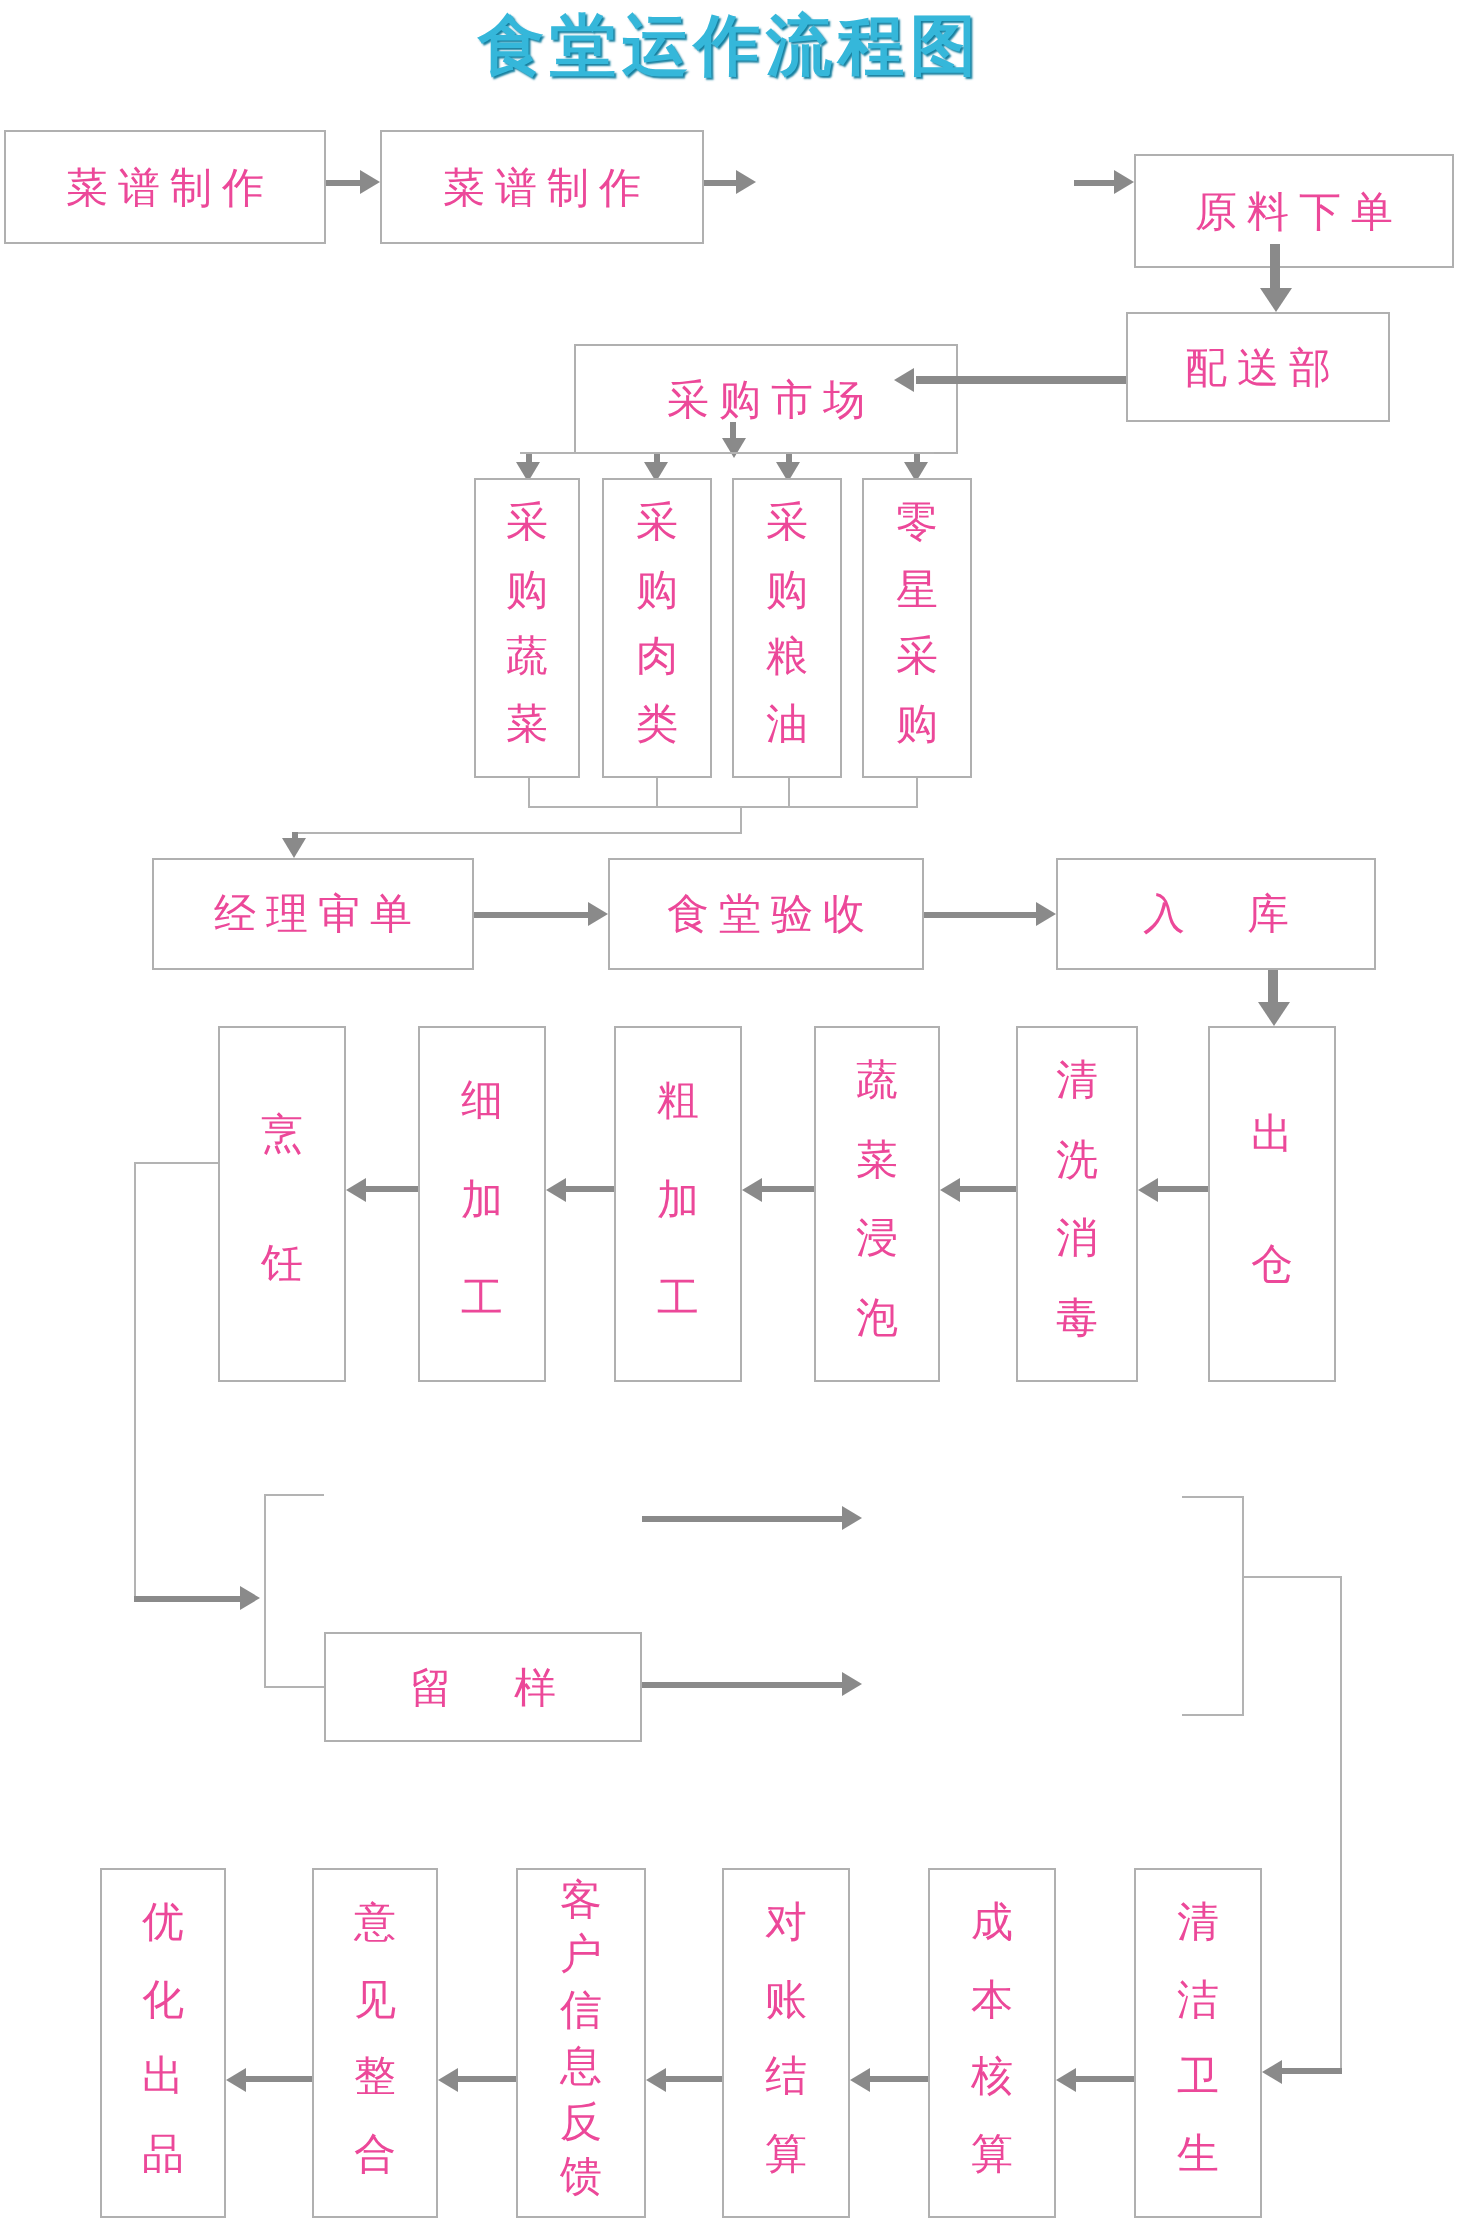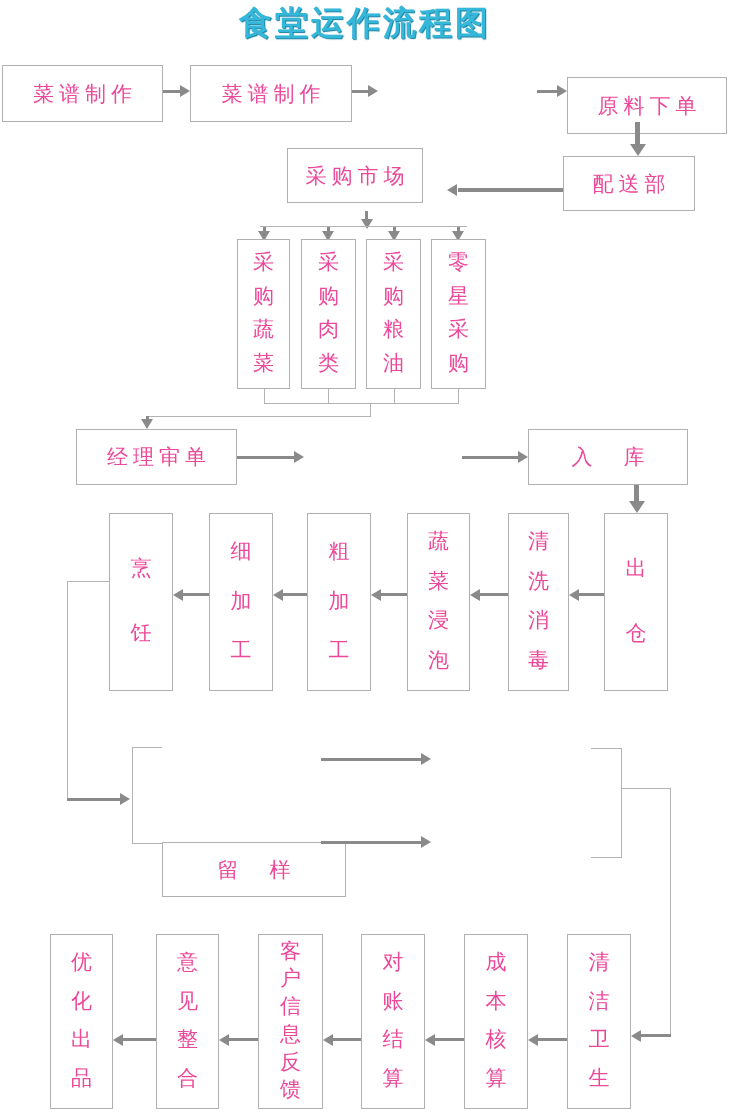--- a/index.html
+++ b/index.html
@@ -45,21 +45,21 @@
   <div class="ah r" style="left:368px;top:85px"></div>
   <div class="sh" style="left:537px;top:90px;width:21px;height:3px"></div>
   <div class="ah r" style="left:557px;top:85px"></div>
 
   <div class="sh" style="left:635px;top:122px;width:5px;height:24px"></div>
   <div class="ah d big" style="left:630px;top:144px"></div>
 
   <div class="box h" style="left:563px;top:156px;width:132px;height:55px">
       <span class="lbl">配送部</span>
     </div>
-  <div class="box h" style="left:287px;top:148px;width:136px;height:55px">
+  <div class="box h" style="left:287px;top:172px;width:192px;height:55px">
       <span class="lbl">采购市场</span>
     </div>
 
   <div class="sh" style="left:458px;top:188px;width:105px;height:4px"></div>
   <div class="ah l" style="left:447px;top:184px"></div>
 
   <div class="sh" style="left:365px;top:211px;width:3px;height:10px"></div>
   <div class="ah d" style="left:361px;top:219px"></div>
   <div class="ln" style="left:260px;top:226px;width:207px;height:1px"></div>
   <div class="sh" style="left:263px;top:227px;width:3px;height:6px"></div>
@@ -110,20 +110,23 @@
   <div class="ln" style="left:458px;top:389px;width:1px;height:14px"></div>
   <div class="ln" style="left:264px;top:403px;width:195px;height:1px"></div>
   <div class="ln" style="left:370px;top:403px;width:1px;height:14px"></div>
   <div class="ln" style="left:147px;top:416px;width:224px;height:1px"></div>
   <div class="sh" style="left:146px;top:416px;width:3px;height:5px"></div>
   <div class="ah d" style="left:141px;top:419px"></div>
 
   <div class="box h" style="left:76px;top:429px;width:161px;height:56px">
       <span class="lbl">经理审单</span>
     </div>
+  <div class="box h" style="left:304px;top:429px;width:158px;height:56px">
+      <span class="lbl">食堂验收</span>
+    </div>
   <div class="box h" style="left:528px;top:429px;width:160px;height:56px">
       <span class="lbl">入　库</span>
     </div>
 
   <div class="sh" style="left:237px;top:456px;width:58px;height:3px"></div>
   <div class="ah r" style="left:294px;top:451px"></div>
   <div class="sh" style="left:462px;top:456px;width:57px;height:3px"></div>
   <div class="ah r" style="left:518px;top:451px"></div>
 
   <div class="sh" style="left:634px;top:485px;width:5px;height:18px"></div>
@@ -184,21 +187,21 @@
   <div class="sh" style="left:579px;top:593px;width:25px;height:3px"></div>
 
   <div class="ln" style="left:67px;top:581px;width:42px;height:1px"></div>
   <div class="ln" style="left:67px;top:581px;width:1px;height:219px"></div>
   <div class="sh" style="left:67px;top:798px;width:53px;height:3px"></div>
   <div class="ah r" style="left:120px;top:793px"></div>
   <div class="ln" style="left:132px;top:747px;width:1px;height:97px"></div>
   <div class="ln" style="left:132px;top:747px;width:30px;height:1px"></div>
   <div class="ln" style="left:132px;top:843px;width:30px;height:1px"></div>
 
-  <div class="box h" style="left:162px;top:842px;width:184px;height:55px">
+  <div class="box h" style="left:162px;top:816px;width:159px;height:55px">
       <span class="lbl">留　样</span>
     </div>
 
   <div class="sh" style="left:321px;top:758px;width:100px;height:3px"></div>
   <div class="ah r" style="left:421px;top:753px"></div>
   <div class="sh" style="left:321px;top:841px;width:100px;height:3px"></div>
   <div class="ah r" style="left:421px;top:836px"></div>
 
   <div class="ln" style="left:621px;top:748px;width:1px;height:110px"></div>
   <div class="ln" style="left:591px;top:748px;width:30px;height:1px"></div>

